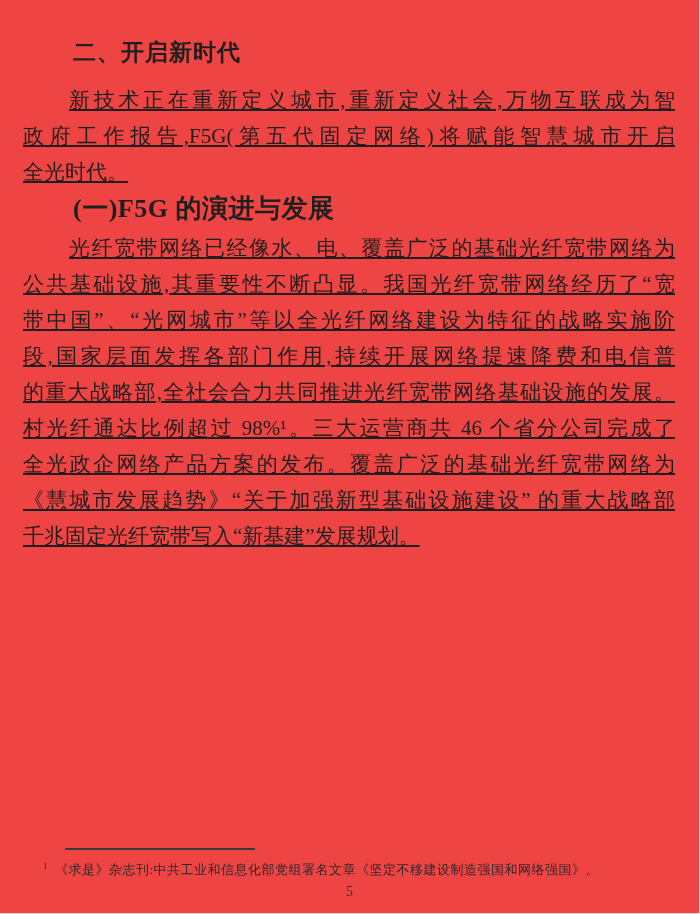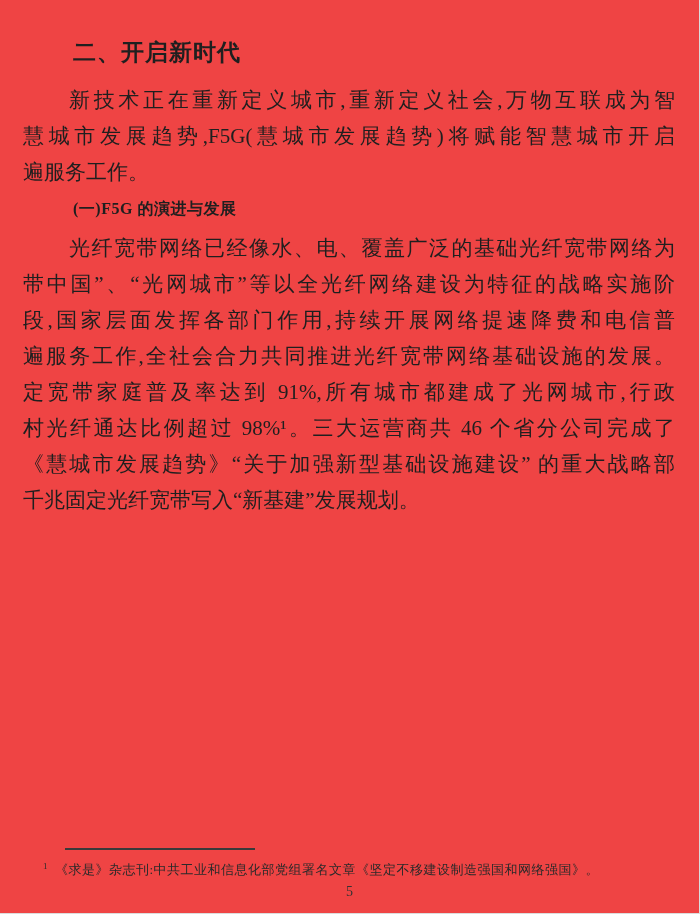--- a/index.html
+++ b/index.html
@@ -22,27 +22,27 @@
     top: 38px;
   }
   .h1 {
     font-size: 23px;
     font-weight: 700;
     line-height: 30px;
     margin: 0 0 14px 50px;
     letter-spacing: 1px;
   }
   .h2 {
-    font-size: 16px;
+    font-size: 26px;
     font-weight: 700;
     line-height: 30px;
     margin: 4px 0 6px 50px;
     letter-spacing: 0.5px;
   }
-  .para { margin: 0; }
+  .para { margin: 0; text-decoration: underline; }
   .line {
     font-size: 21px;
     line-height: 36px;
     min-height: 36px;
   }
   .jline {
     text-align: justify;
     text-align-last: justify;
   }
   .indent { text-indent: 46px; }
@@ -83,33 +83,34 @@
 </head>
 <body>
 
 <div class="page">
   <div class="content">
 
     <div class="h1">二、开启新时代</div>
 
     <div class="para">
       <div class="line jline indent">新技术正在重新定义城市,重新定义社会,万物互联成为智</div>
-      <div class="line jline">慧城市发展趋势,F5G(慧城市发展趋势)将赋能智慧城市开启</div>
-      <div class="line">遍服务工作。</div>
+      <div class="line jline">政府工作报告,F5G(第五代固定网络)将赋能智慧城市开启</div>
+      <div class="line">全光时代。</div>
     </div>
 
     <div class="h2">(一)F5G 的演进与发展</div>
 
     <div class="para">
       <div class="line jline indent">光纤宽带网络已经像水、电、覆盖广泛的基础光纤宽带网络为</div>
+      <div class="line jline">公共基础设施,其重要性不断凸显。我国光纤宽带网络经历了“宽</div>
       <div class="line jline">带中国”、“光网城市”等以全光纤网络建设为特征的战略实施阶</div>
       <div class="line jline">段,国家层面发挥各部门作用,持续开展网络提速降费和电信普</div>
-      <div class="line jline">遍服务工作,全社会合力共同推进光纤宽带网络基础设施的发展。</div>
-      <div class="line jline">定宽带家庭普及率达到 91%,所有城市都建成了光网城市,行政</div>
+      <div class="line jline">的重大战略部,全社会合力共同推进光纤宽带网络基础设施的发展。</div>
       <div class="line jline">村光纤通达比例超过 98%¹。三大运营商共 46 个省分公司完成了</div>
+      <div class="line jline">全光政企网络产品方案的发布。覆盖广泛的基础光纤宽带网络为</div>
       <div class="line jline">《慧城市发展趋势》“关于加强新型基础设施建设” 的重大战略部</div>
       <div class="line">千兆固定光纤宽带写入“新基建”发展规划。</div>
     </div>
 
   </div>
 
   <div class="footnote-area">
     <div class="fn-divider"></div>
     <div class="footnote">
       <sup class="fn-marker">1</sup><span>《求是》杂志刊:中共工业和信息化部党组署名文章《坚定不移建设制造强国和网络强国》。</span>

